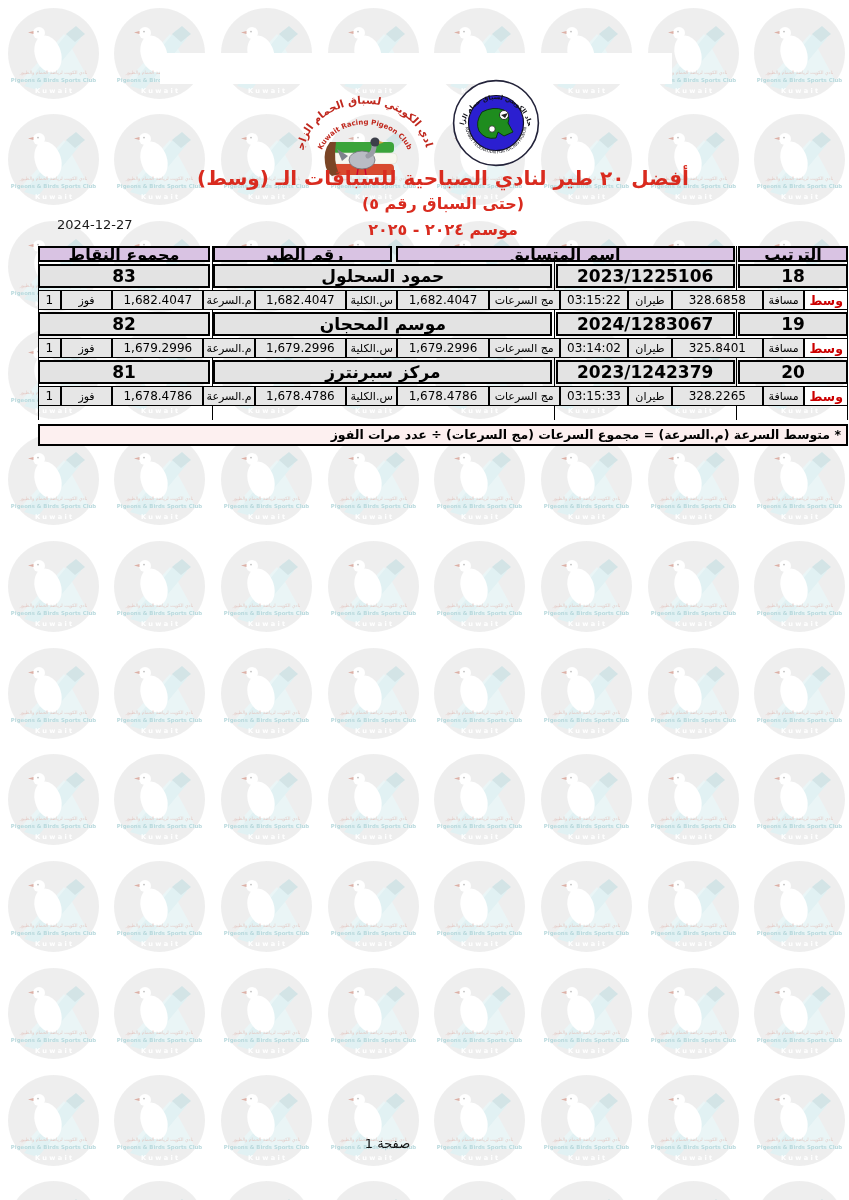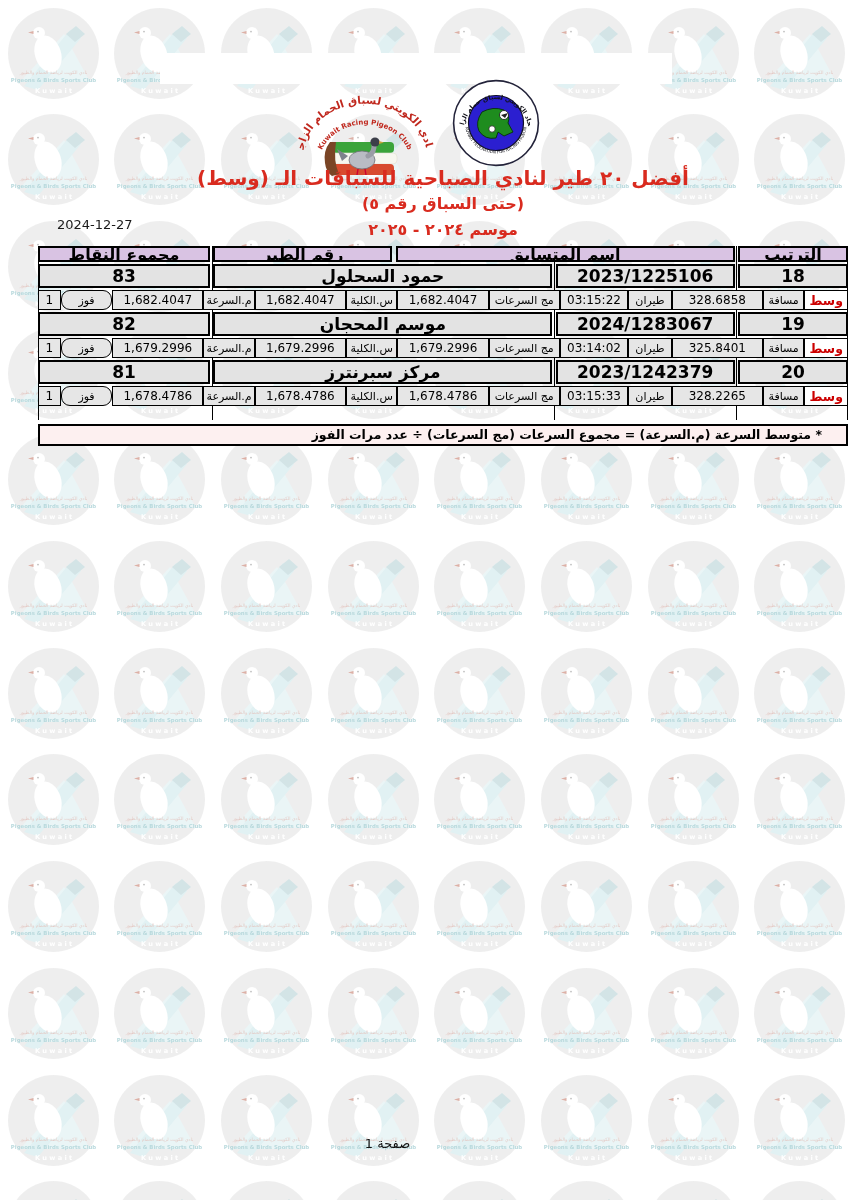--- a/index.html
+++ b/index.html
@@ -30,27 +30,27 @@
         font-weight:bold;color:#000;overflow:hidden;white-space:nowrap;}
   .hcell{background:#d9c3e3;height:16px;font-size:16px;}
   .mcell{background:#e3e3e3;height:24px;font-size:17px;}
   .c-rank{width:110px;}.c-bird{width:179px;}.c-name{width:339px;}.c-pts{width:172px;}
   .sb{box-sizing:border-box;border:1px solid #000;background:#e6e6e6;height:20px;
       display:flex;align-items:center;justify-content:center;font-size:11px;color:#000;
       overflow:hidden;white-space:nowrap;}
   .sb.val{font-size:12px;}
   .sb.cat{background:#ffffff;color:#cc0000;font-weight:bold;font-size:12.5px;}
   .w-cat{width:44px;}.w-lb1{width:42px;}.w-dist{width:92px;}.w-lb2{width:44px;}.w-time{width:69px;}
-  .w-lb3{width:72px;}.w-spd{width:92px;}.w-lb4{width:52px;}.w-lb5{width:52px;}.w-win{width:52px;border-radius:9px;}.w-wv{width:23px;}
+  .w-lb3{width:72px;}.w-spd{width:92px;}.w-lb4{width:52px;}.w-lb5{width:52px;}.w-win{width:52px;}.w-wv{width:23px;}
   .ltr{direction:ltr;unicode-bidi:embed;}
   
   #notes{position:absolute;left:38px;top:424px;width:810px;box-sizing:border-box;border:2px solid #000;
          z-index:3;direction:rtl;font-weight:bold;font-size:12.5px;color:#000;}
   #notes .n1{background:#f3d4d4;padding:2px 6px 1px;}
-  #notes .n2{background:#fdf0f0;padding:1px 24px 2px;}
+  #notes .n2{background:#fdf0f0;padding:1px 5px 2px;}
   
   #page-footer{position:absolute;left:330px;top:1136px;width:115px;text-align:center;
                font-size:13px;color:#111;z-index:3;direction:rtl;}
 </style>
 </head>
 <body>
 
 <div id="watermark">
     <div class="wm-tile" style="left: 8px; top: 8px;"><svg width="91" height="91" viewBox="0 0 91 91">
       <circle cx="45.5" cy="45.5" r="45.5" fill="#e5e5e5"></circle>

